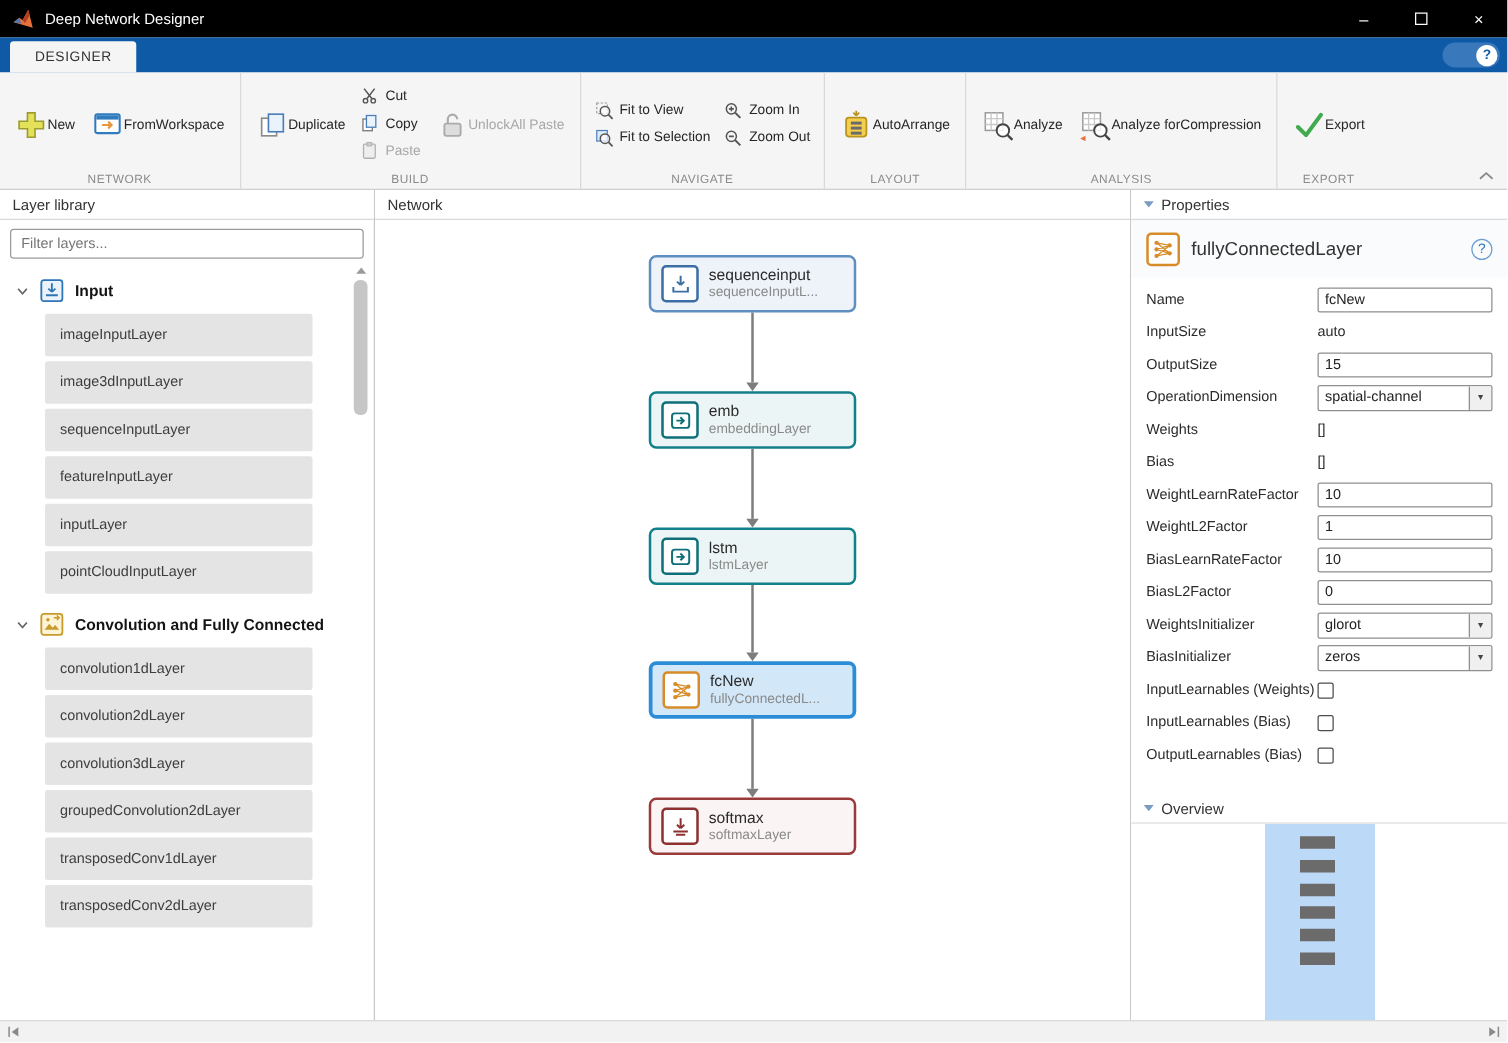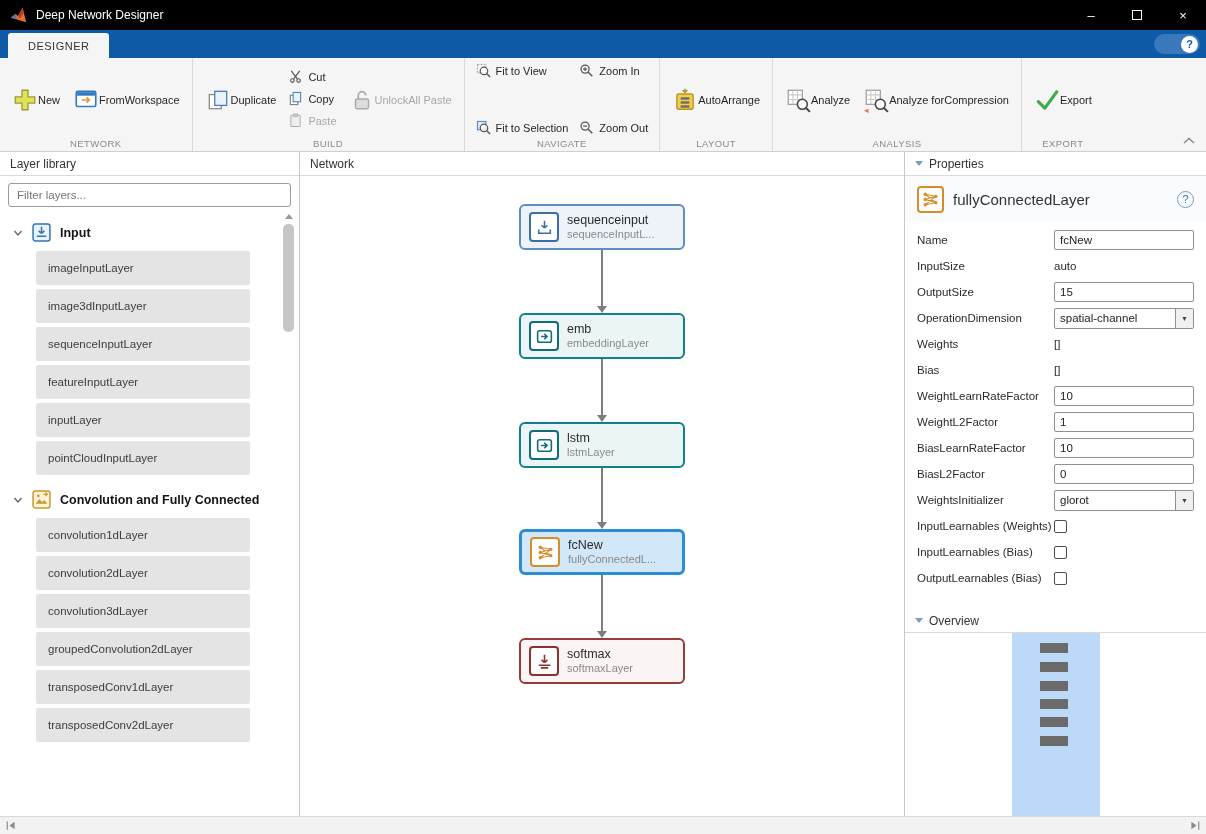--- a/index.html
+++ b/index.html
@@ -27,21 +27,21 @@
   .toolbar { height:94px; background:#f5f5f5; border-bottom:1px solid #cfcfcf; display:flex; position:relative; }
   .tgroup { position:relative; padding:4px 7px 15px; display:flex; }
   .tgroup + .tgroup { border-left:1px solid #d9d9d9; }
   .tgroup-label { position:absolute; bottom:2px; left:0; right:0; text-align:center; font-size:9.5px; color:#8a8a8a; letter-spacing:0.4px; }
   .tgroup-buttons { display:flex; gap:3px; align-items:stretch; }
   .big-btn { display:flex; align-items:center; padding:3px 5px 0; min-width:46px;
              font-size:11px; color:#262626; border-radius:3px; cursor:default; }
   .big-btn svg { width:26px; height:26px; margin:2px 0 3px; flex:none; }
   .big-btn .lbl { text-align:center; line-height:1.25; white-space:nowrap; }
   .small-col { display:flex; flex-direction:column; justify-content:flex-start; gap:5px; padding-top:6px; }
-  .small-col.centered { justify-content:space-between; padding-top:0; }
+  .small-col.centered { justify-content:center; padding-top:0; }
   .small-btn { display:flex; align-items:center; gap:5px; font-size:11px; color:#262626; padding:1px 4px; cursor:default; white-space:nowrap; }
   .small-btn svg { width:15px; height:15px; flex:none; }
   .disabled { color:#a8a8a8; }
   .toolbar-rest { flex:1; }
   .collapse-strip { position:absolute; right:10px; bottom:6px; width:14px; height:9px; }
 
   
   .main { display:flex; height:664px; }
   .panel-header { height:24px; border-bottom:1px solid #d9d9d9; display:flex; align-items:center; gap:6px;
                   padding:0 10px; font-size:12px; color:#333; background:#fff; flex:none; }
@@ -543,20 +543,29 @@
       <div class="prop-row">
         <span class="prop-label">WeightsInitializer</span>
         <div class="prop-control">
           <div class="prop-select">
             <span class="sel-text">glorot</span>
             <span class="sel-arrow">▼</span>
           </div>
         </div>
       </div>
       <div class="prop-row">
+        <span class="prop-label">BiasInitializer</span>
+        <div class="prop-control">
+          <div class="prop-select">
+            <span class="sel-text">zeros</span>
+            <span class="sel-arrow">▼</span>
+          </div>
+        </div>
+      </div>
+      <div class="prop-row">
         <span class="prop-label">InputLearnables (Weights)</span>
         <div class="prop-control">
             <div class="prop-check"></div>
           </div>
       </div>
       <div class="prop-row">
         <span class="prop-label">InputLearnables (Bias)</span>
         <div class="prop-control">
             <div class="prop-check"></div>
           </div>

